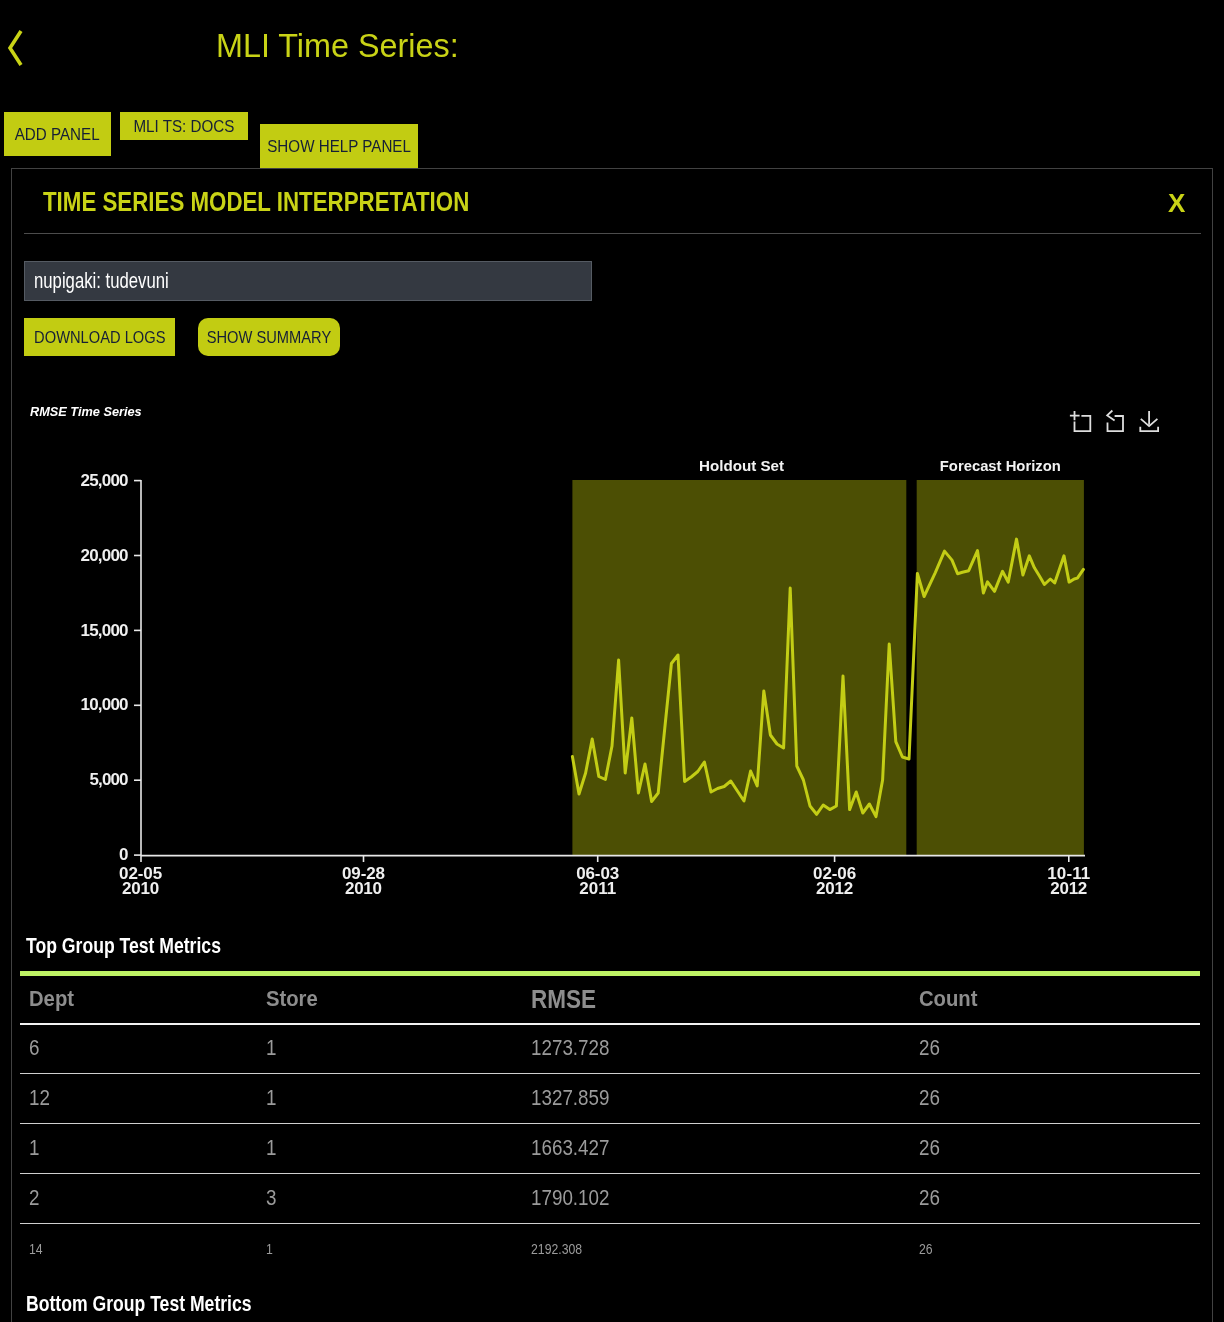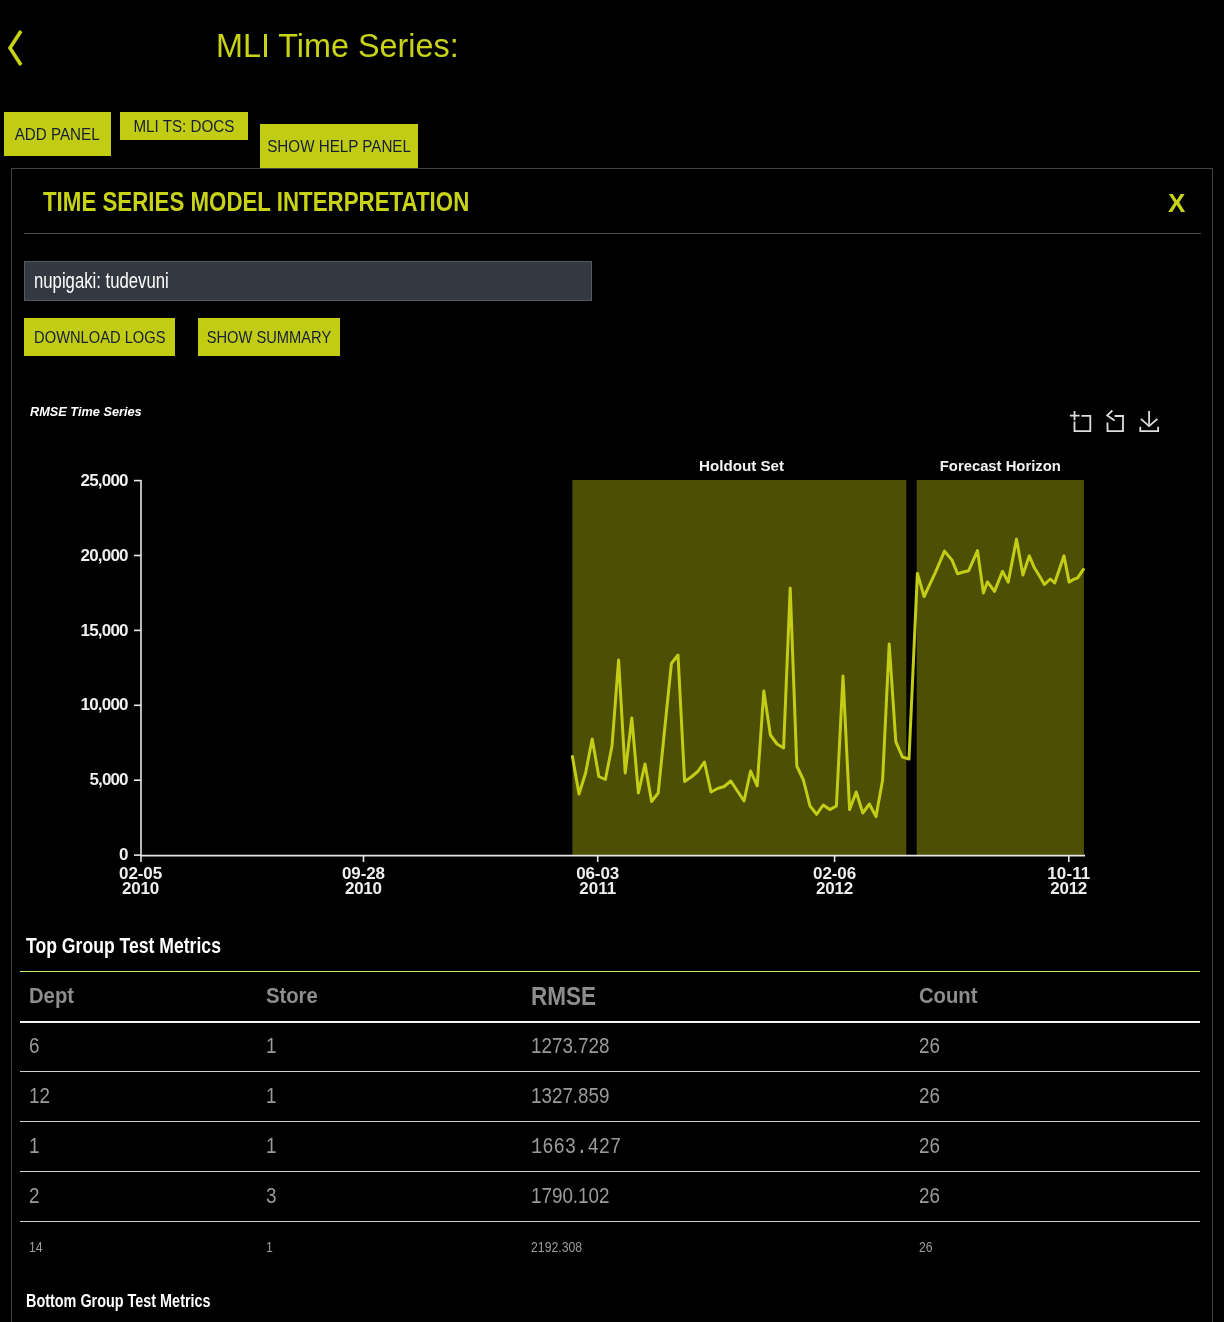--- a/index.html
+++ b/index.html
@@ -39,21 +39,21 @@
   <div class="abs yellow" style="left:43px; top:187px; font-size:27px; font-weight:bold;"><span class="sx" style="transform:scaleX(0.826);">TIME SERIES MODEL INTERPRETATION</span></div>
   <div class="abs yellow" style="left:1168px; top:188px; font-size:26px; font-weight:bold;">X</div>
   <div class="abs" style="left:24px; top:233px; width:1177px; height:1px; background:#4c4c4c;"></div>
 
   <div class="abs" style="left:24px; top:261px; width:568px; height:40px; background:#343941; border:1px solid #555b63;
        color:#fff; font-size:22px; line-height:38px; padding-left:9px;"><span class="sx" style="transform:scaleX(0.76);">nupigaki: tudevuni</span></div>
 
   <div class="btn btn2" style="left:24px;  top:318px; width:151px; height:38px;">
       <span>DOWNLOAD LOGS</span>
     </div>
-  <div class="btn btn2" style="left:198px; top:318px; width:142px; height:38px;">
+  <div class="btn btn2" style="left:198px; top:318px; width:142px; height:38px;border-radius:10px;">
       <span>SHOW SUMMARY</span>
     </div>
 
   <div class="abs" style="left:30px; top:404px; color:#fff; font-size:13px; font-weight:bold;font-style:italic;"><span class="sx" style="transform:scaleX(0.98);">RMSE Time Series</span></div>
 
   <svg class="abs" style="left:0; top:380px;" width="1224" height="520" viewBox="0 0 1224 520">
 
     <g stroke="#dedede" stroke-width="1.8" fill="none">
 
       <path d="M1074.5,31.1 V40.2 M1069.9,35.7 H1079.6 M1081.4,35.8 H1090.3 V51.1 H1074.5 V41.6"></path>
@@ -122,55 +122,55 @@
 
   <div class="abs" style="left:20px; top:971px; width:1180px;">
     <table style="width:100%; border-collapse:collapse; table-layout:fixed;">
       <colgroup>
           <col style="width:237px">
           <col style="width:266px">
           <col style="width:388px">
           <col>
         </colgroup>
       <tbody>
-          <tr style="height:50px; border-top:1px solid #bef264; border-bottom:2px solid #f2f2f2;">
+          <tr style="height:50px; border-top:5px solid #bef264; border-bottom:2px solid #f2f2f2;">
         <th style="text-align:left; padding-left:9px; color:#8d8d8d; font-size:22.5px;"><span class="sx" style="transform:scaleX(0.9);">Dept</span></th>
         <th style="text-align:left; padding-left:9px; color:#8d8d8d; font-size:22.5px;"><span class="sx" style="transform:scaleX(0.9);">Store</span></th>
         <th style="text-align:left; padding-left:8px; color:#8d8d8d; font-size:25px;"><span class="sx" style="transform:scaleX(0.9);">RMSE</span></th>
         <th style="text-align:left; padding-left:8px; color:#8d8d8d; font-size:22.5px;"><span class="sx" style="transform:scaleX(0.9);">Count</span></th>
       </tr>
       <tr style="height:50px; border-bottom:1px solid #cfcfcf; color:#9b9b9b; font-size:21.5px;">
         <td style="padding-left:9px;"><span class="sx" style="transform:scaleX(0.875);">6</span></td>
             <td style="padding-left:9px;"><span class="sx" style="transform:scaleX(0.875);">1</span></td>
             <td style="padding-left:8px;"><span class="sx" style="transform:scaleX(0.875);">1273.728</span></td>
             <td style="padding-left:8px;"><span class="sx" style="transform:scaleX(0.875);">26</span></td>
       </tr>
       <tr style="height:50px; border-bottom:1px solid #cfcfcf; color:#9b9b9b; font-size:21.5px;">
         <td style="padding-left:9px;"><span class="sx" style="transform:scaleX(0.875);">12</span></td>
             <td style="padding-left:9px;"><span class="sx" style="transform:scaleX(0.875);">1</span></td>
             <td style="padding-left:8px;"><span class="sx" style="transform:scaleX(0.875);">1327.859</span></td>
             <td style="padding-left:8px;"><span class="sx" style="transform:scaleX(0.875);">26</span></td>
       </tr>
       <tr style="height:50px; border-bottom:1px solid #cfcfcf; color:#9b9b9b; font-size:21.5px;">
         <td style="padding-left:9px;"><span class="sx" style="transform:scaleX(0.875);">1</span></td>
             <td style="padding-left:9px;"><span class="sx" style="transform:scaleX(0.875);">1</span></td>
-            <td style="padding-left:8px;font-family:Liberation Mono, monospace;"><span class="sx" style="transform:scaleX(0.875);">1663.427</span></td>
+            <td style="padding-left:8px;"><span class="sx" style="transform:scaleX(0.875);">1663.427</span></td>
             <td style="padding-left:8px;"><span class="sx" style="transform:scaleX(0.875);">26</span></td>
       </tr>
       <tr style="height:50px; border-bottom:1px solid #cfcfcf; color:#9b9b9b; font-size:21.5px;">
         <td style="padding-left:9px;"><span class="sx" style="transform:scaleX(0.875);">2</span></td>
             <td style="padding-left:9px;"><span class="sx" style="transform:scaleX(0.875);">3</span></td>
             <td style="padding-left:8px;"><span class="sx" style="transform:scaleX(0.875);">1790.102</span></td>
             <td style="padding-left:8px;"><span class="sx" style="transform:scaleX(0.875);">26</span></td>
       </tr>
       <tr style="height:50px; color:#9b9b9b; font-size:14px;">
         <td style="padding-left:9px;"><span class="sx" style="transform:scaleX(0.875);">14</span></td>
             <td style="padding-left:9px;"><span class="sx" style="transform:scaleX(0.875);">1</span></td>
             <td style="padding-left:8px;"><span class="sx" style="transform:scaleX(0.875);">2192.308</span></td>
             <td style="padding-left:8px;"><span class="sx" style="transform:scaleX(0.875);">26</span></td>
       </tr>
     </tbody>
       </table>
   </div>
 
-  <div class="abs" style="left:26px; top:1291px; color:#fff; font-size:18px; font-weight:bold;"><span class="sx" style="transform:scaleX(0.8);">Bottom Group Test Metrics</span></div>
+  <div class="abs" style="left:26px; top:1291px; color:#fff; font-size:22px; font-weight:bold;"><span class="sx" style="transform:scaleX(0.8);">Bottom Group Test Metrics</span></div>
 
 </div>
 
 </body></html>

